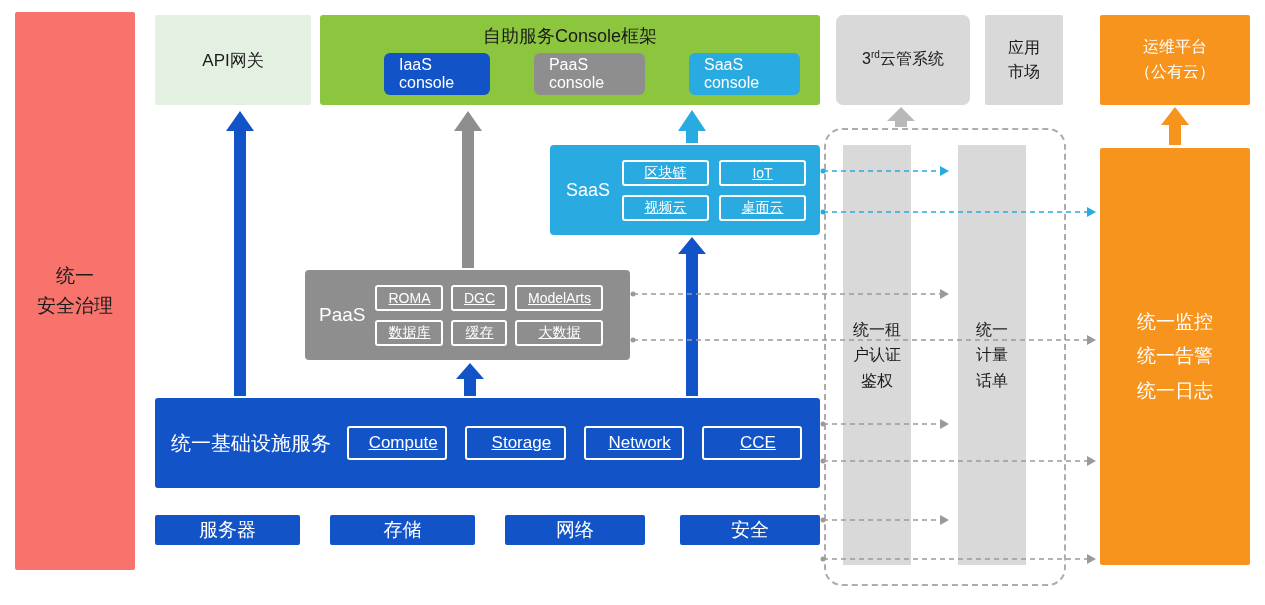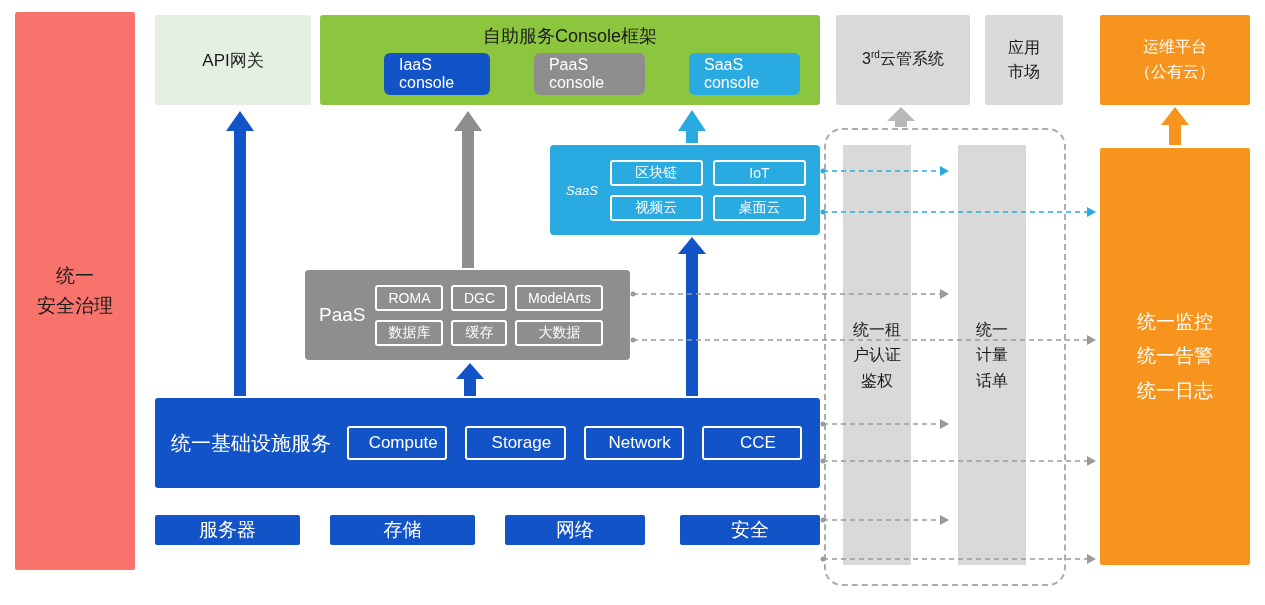--- a/index.html
+++ b/index.html
@@ -23,42 +23,42 @@
                    justify-content:space-between; padding:9px 14px 10px; }
   .console-title { text-align:center; color:#1a1a1a; font-size:18px; }
   .console-btn-row { display:flex; justify-content:space-between; padding:0 6px; }
   .console-btn { color:#fff; font-size:16px; padding:3px 15px; border-radius:6px;
                  display:flex; align-items:center; justify-content:center;margin-left:44px; }
   .btn-iaas { background:#1353C8; }
   .btn-paas { background:#8E8E8E; }
   .btn-saas { background:#29ABE2; }
 
   .third-party { left:836px; top:15px; width:134px; height:90px; background:#D9D9D9;
-                 color:#1a1a1a; font-size:16px; border-radius:2px; }
+                 color:#1a1a1a; font-size:16px; border-radius:7px; }
   .third-party sup { font-size:10px; }
   .app-market { left:985px; top:15px; width:78px; height:90px; background:#D9D9D9;
                 color:#1a1a1a; font-size:16px; line-height:1.5; border-radius:2px; }
   .om-platform { left:1100px; top:15px; width:150px; height:90px; background:#F7941D;
                  color:#fff; font-size:16px; line-height:1.55; border-radius:2px; }
 
   
   .saas-box { left:550px; top:145px; width:270px; height:90px; background:#29ABE2;
               border-radius:4px; display:flex; align-items:center; padding:0 14px 0 16px; gap:12px; }
-  .saas-label { color:#fff; font-size:13px; flex:0 0 auto;font-style:italic; }
+  .saas-label { color:#fff; font-size:18px; flex:0 0 auto; }
   .saas-grid { flex:1; display:grid; grid-template-columns:1fr 1fr; gap:9px 10px; }
 
   
   .paas-box { left:305px; top:270px; width:325px; height:90px; background:#8E8E8E;
               border-radius:4px; display:flex; align-items:center; padding:0 12px 0 14px; gap:10px; }
   .paas-label { color:#fff; font-size:19px; flex:0 0 auto; }
   .paas-grid { display:grid; grid-template-columns:68px 56px 88px; gap:9px 8px; }
 
   .chip { border:2px solid #fff; border-radius:3px; color:#fff; background:transparent;
           display:flex; align-items:center; justify-content:center;
-          font-size:14px; padding:2px 4px; min-height:26px; white-space:nowrap; }
+          font-size:14px; padding:2px 4px; min-height:26px; white-space:nowrap;text-decoration:underline; }
 
   
   .iaas-box { left:155px; top:398px; width:665px; height:90px; background:#1353C8;
               border-radius:3px; display:flex; align-items:center; padding:0 18px 0 16px; gap:16px; }
   .iaas-label { color:#fff; font-size:20px; flex:0 0 auto; }
   .iaas-chips { flex:1; display:flex; gap:18px; }
   .iaas-chips .chip { flex:1; font-size:17px; min-height:34px;padding-left:16px; }
 
   
   .bottom-box { top:515px; height:30px; background:#1353C8; color:#fff; font-size:19px; border-radius:2px; }

